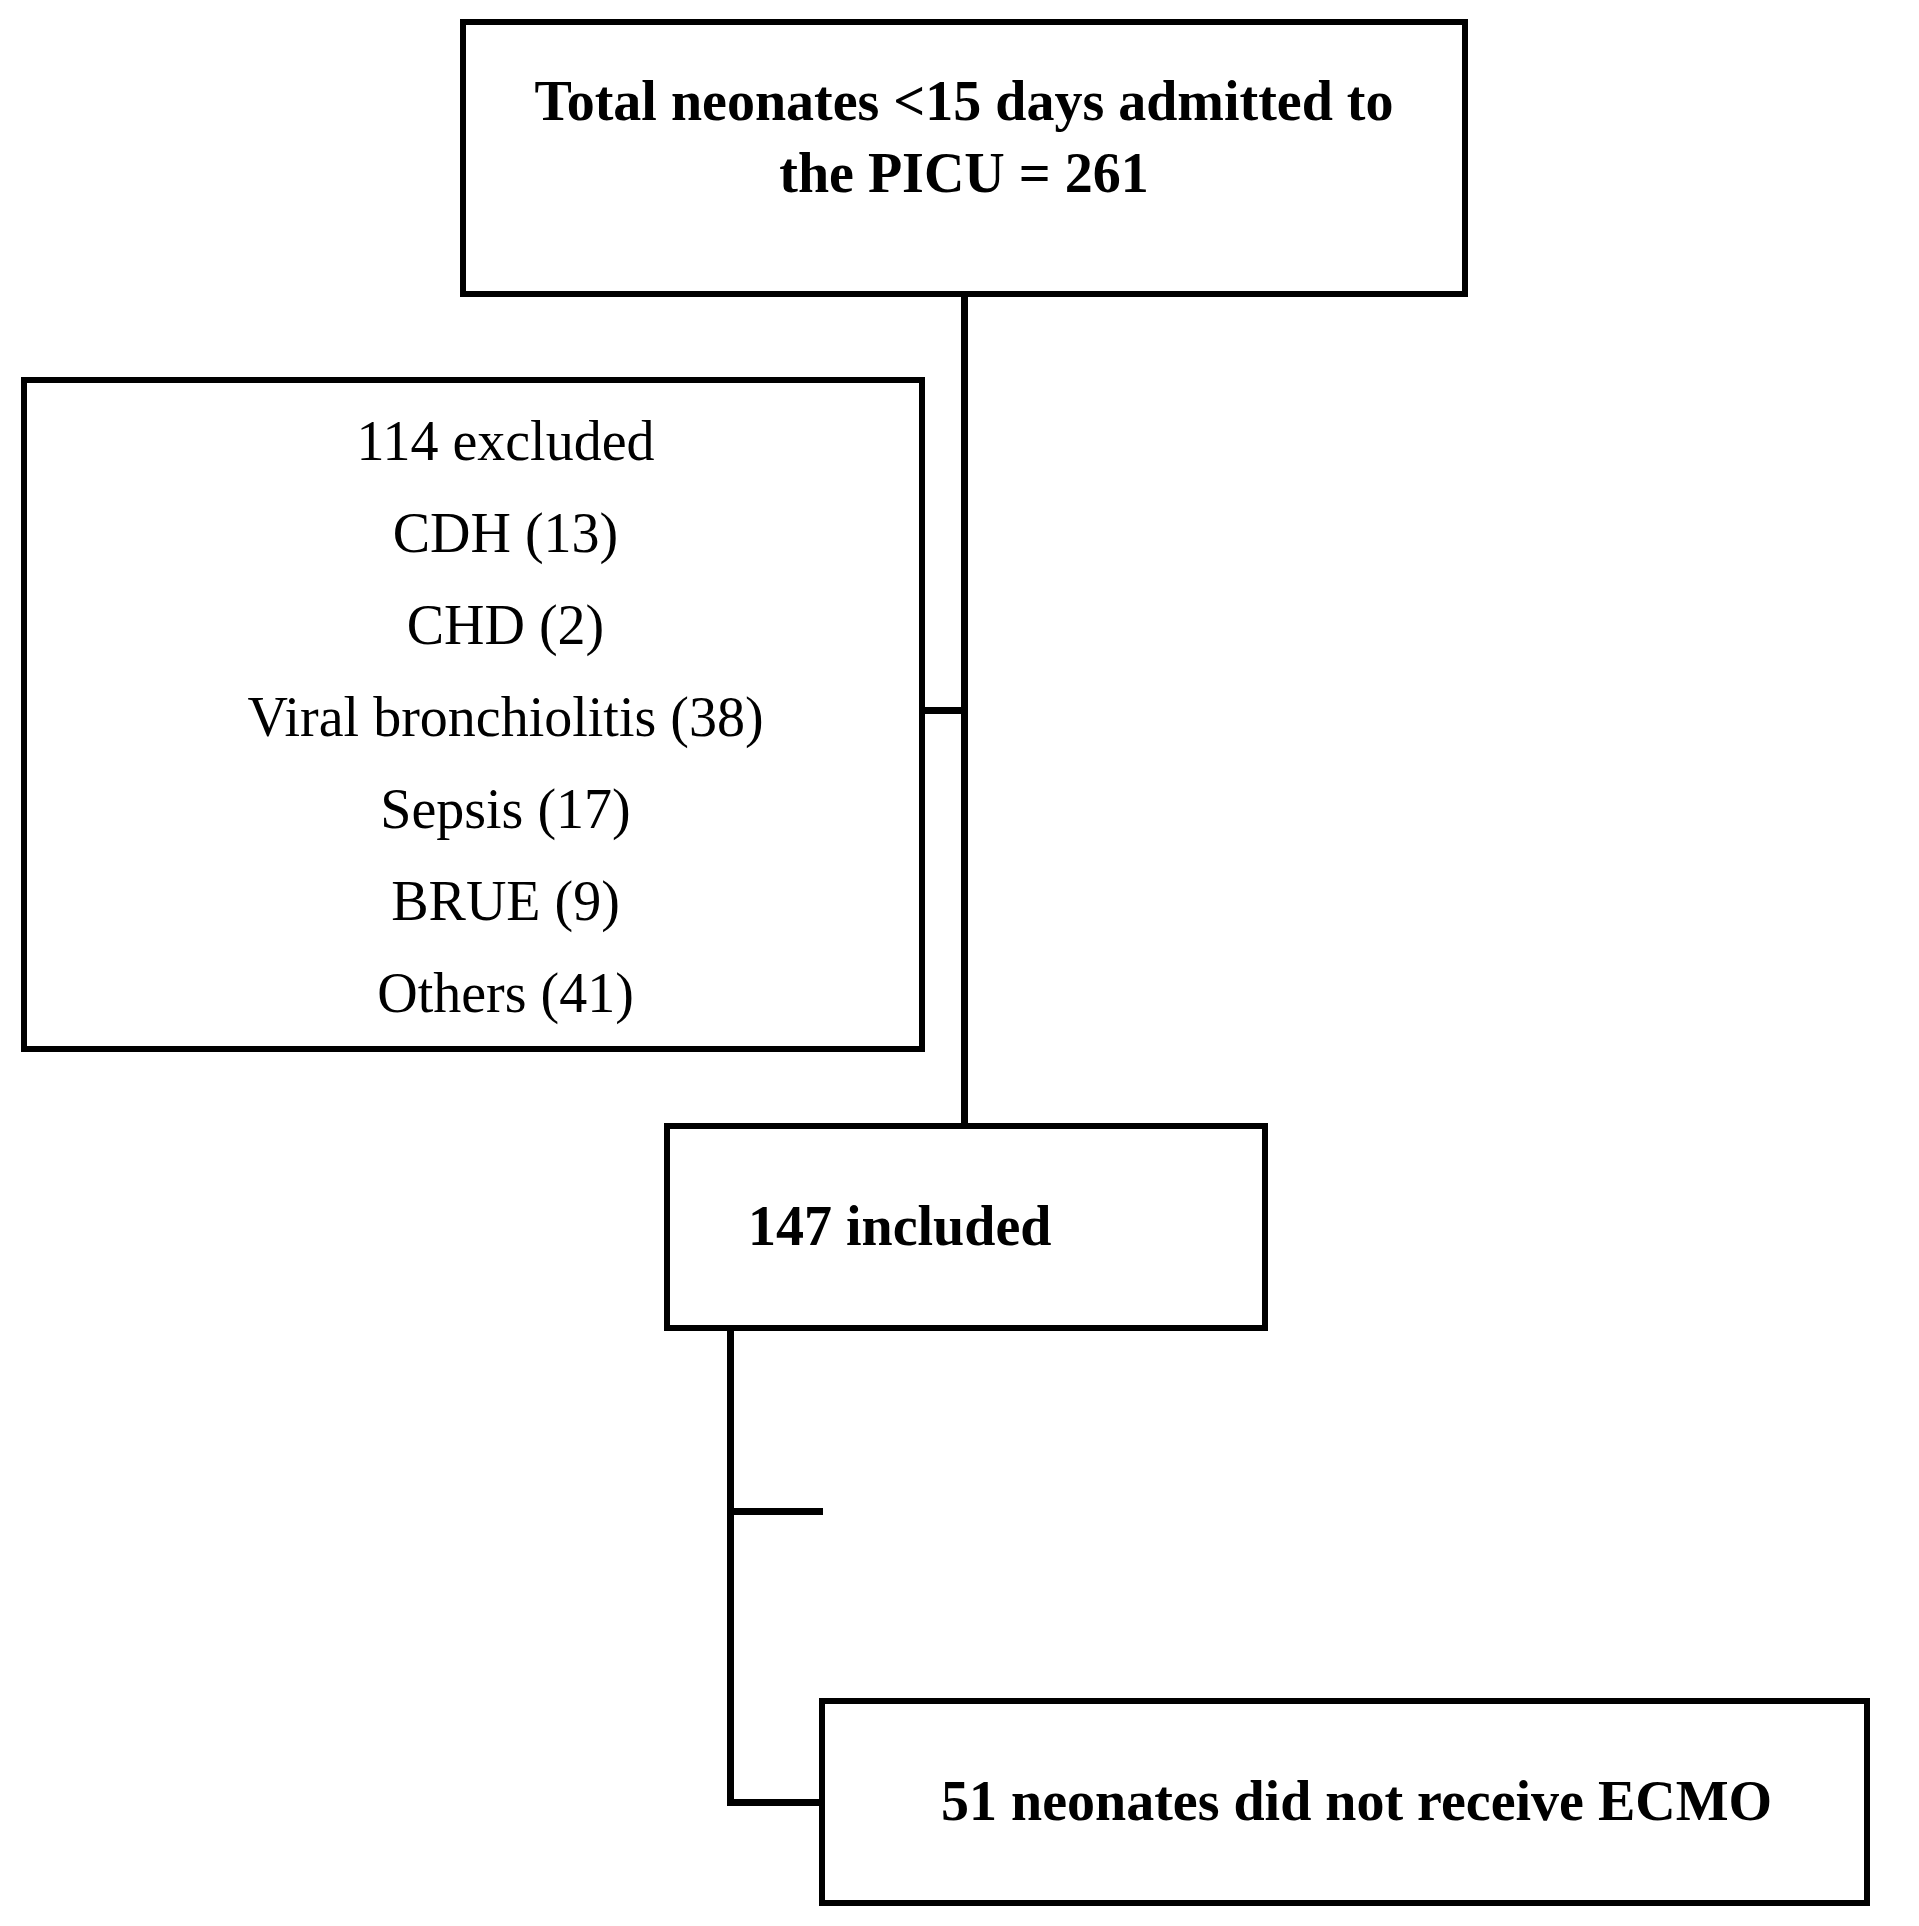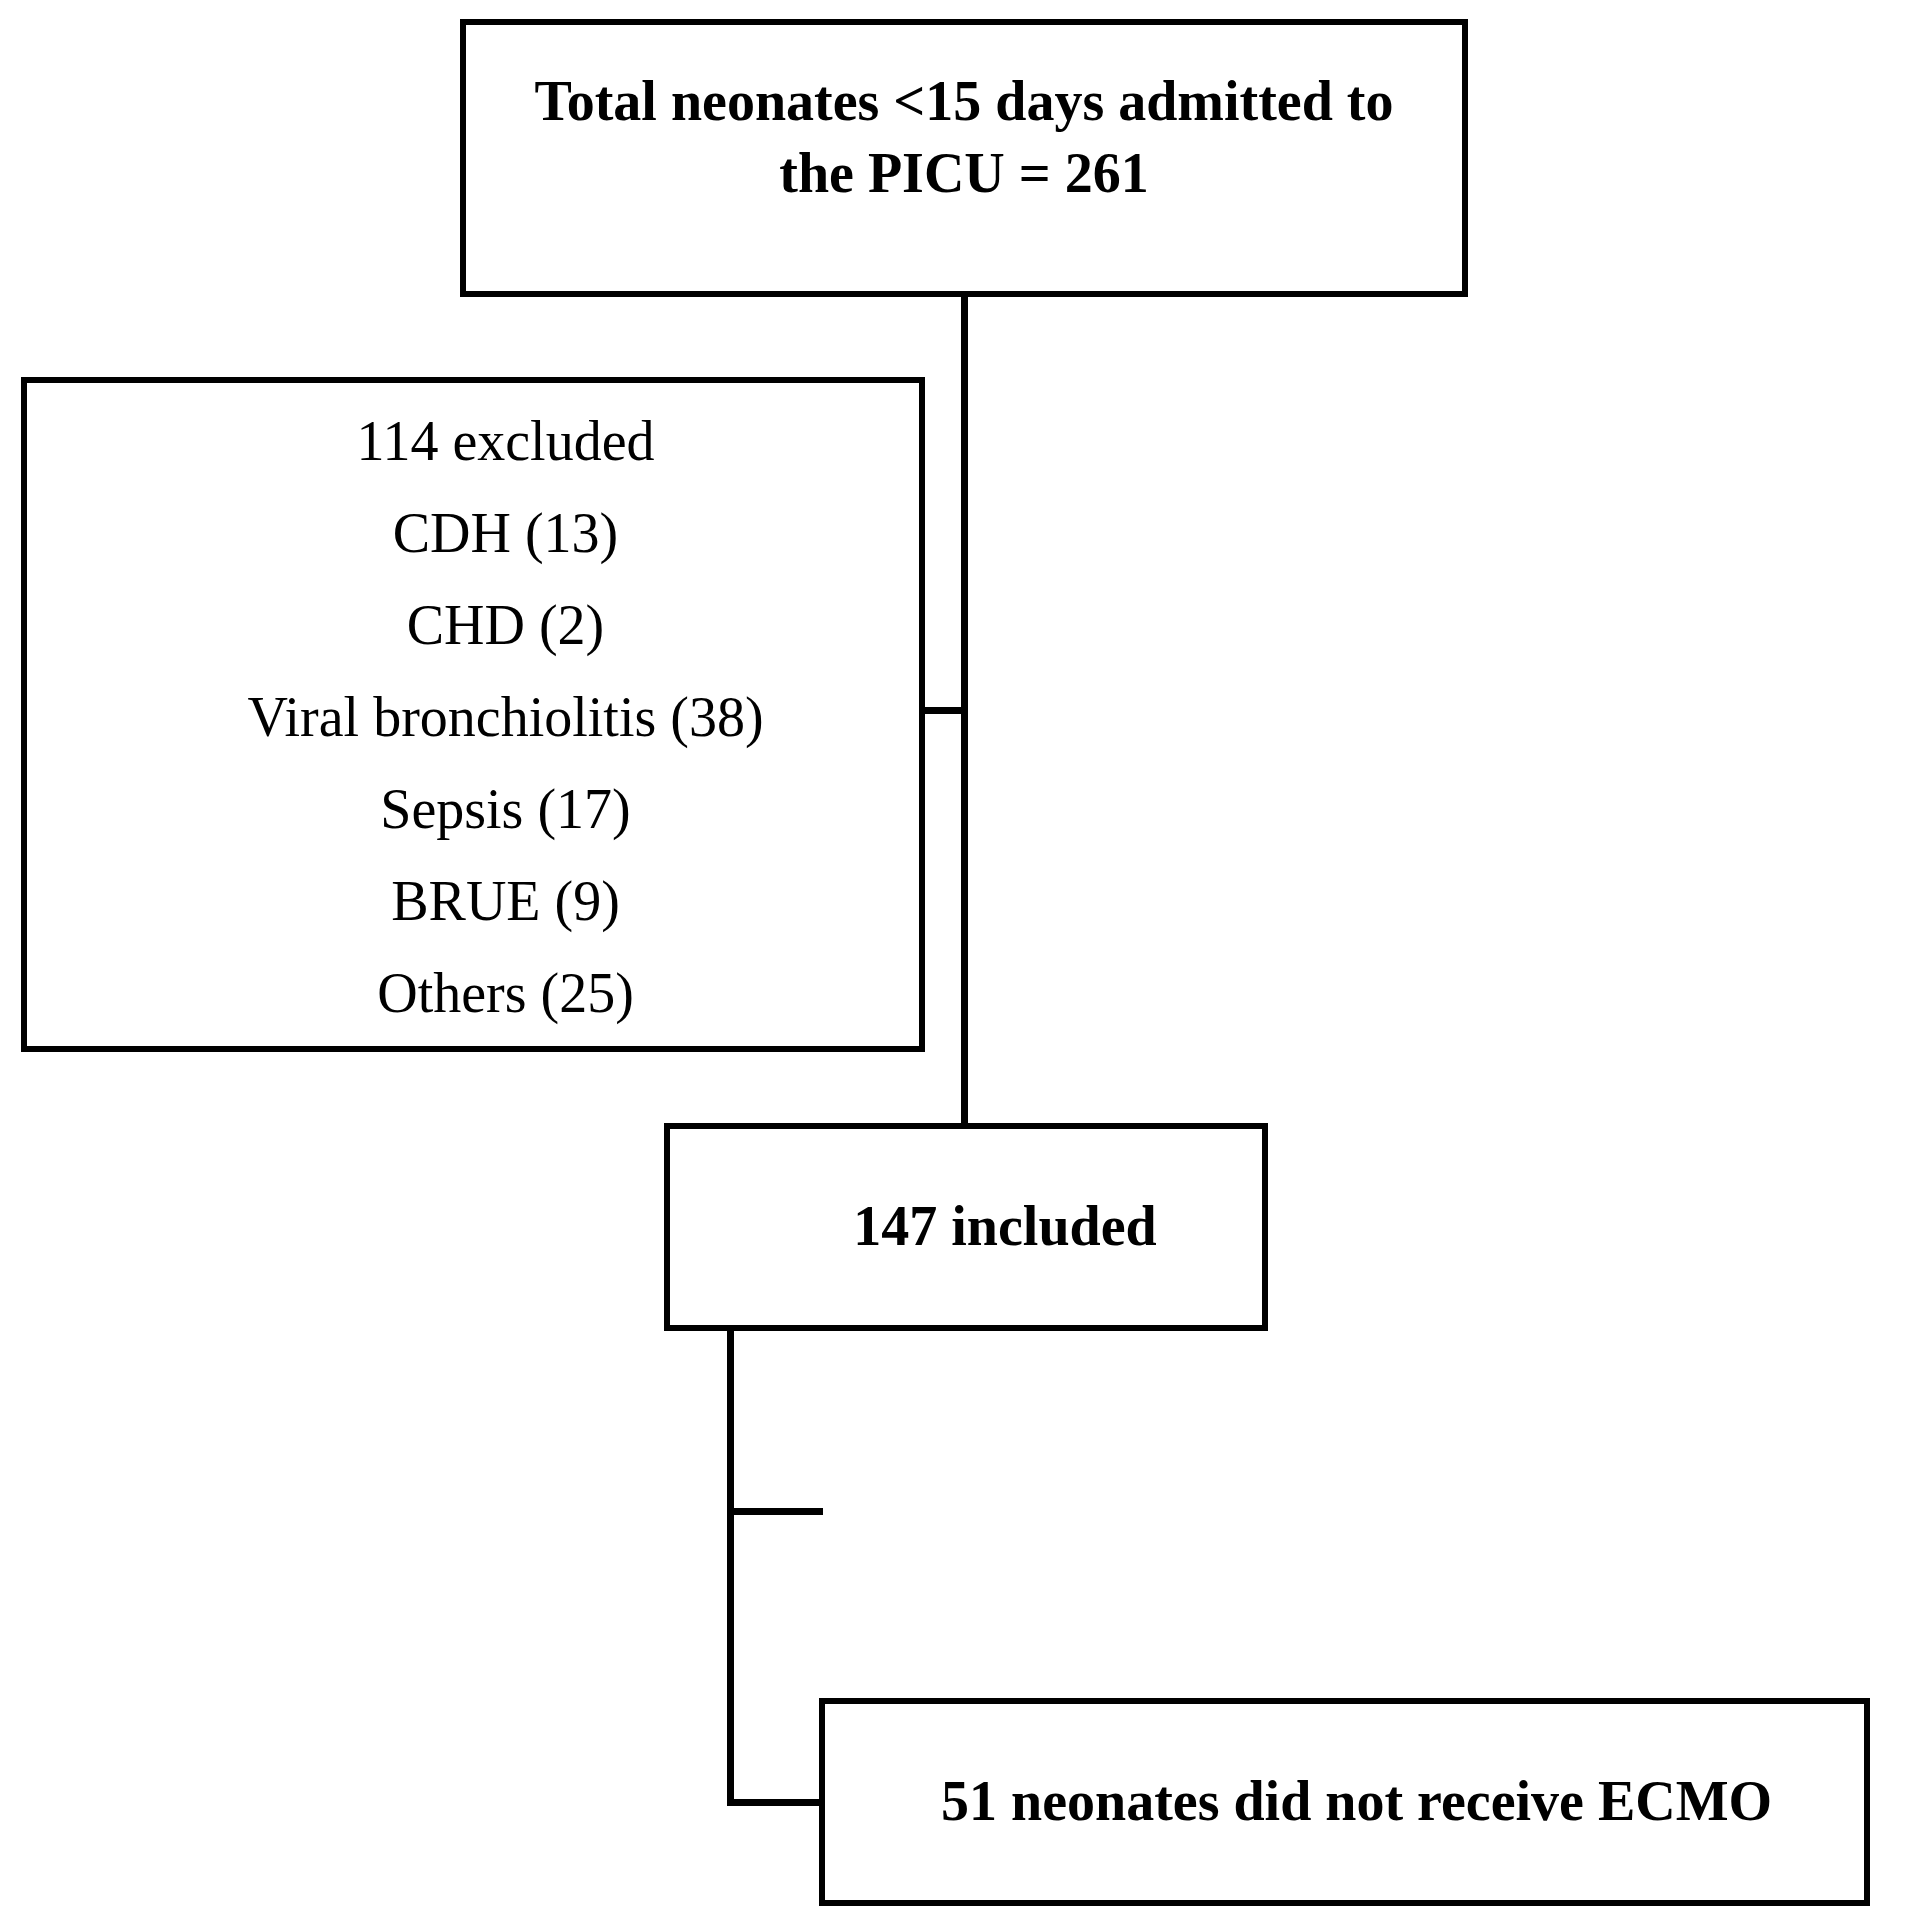--- a/index.html
+++ b/index.html
@@ -64,21 +64,21 @@
     padding: 0;
     margin: 0 0 0 65px;
     height: 92px;
     display: flex;
     align-items: center;
     justify-content: center;
   }
   #box-included {
     left: 664px;  top: 1123px;
     width: 604px; height: 208px;
-    justify-content: center;
+    justify-content: flex-start;
   }
   #box-included .node-text {
     padding-left: 78px;
   }
   #box-ecmo-yes {
     left: 819px;  top: 1405px;
     width: 1075px; height: 148px;
     justify-content: flex-start;
   }
   #box-ecmo-yes .node-text {
@@ -124,21 +124,21 @@
   </div>
 
   <div class="node-box" id="box-excluded">
     <ul class="excluded-list">
       <li>114 excluded</li>
       <li>CDH (13)</li>
       <li>CHD (2)</li>
       <li>Viral bronchiolitis (38)</li>
       <li>Sepsis (17)</li>
       <li>BRUE (9)</li>
-      <li>Others (25)</li>
+      <li>Others (41)</li>
     </ul>
   </div>
 
   <div class="node-box" id="box-included">
     <div class="node-text">147 included</div>
   </div>
 
 
   <div class="node-box" id="box-ecmo-no">
     <div class="node-text">51 neonates did not receive ECMO</div>

